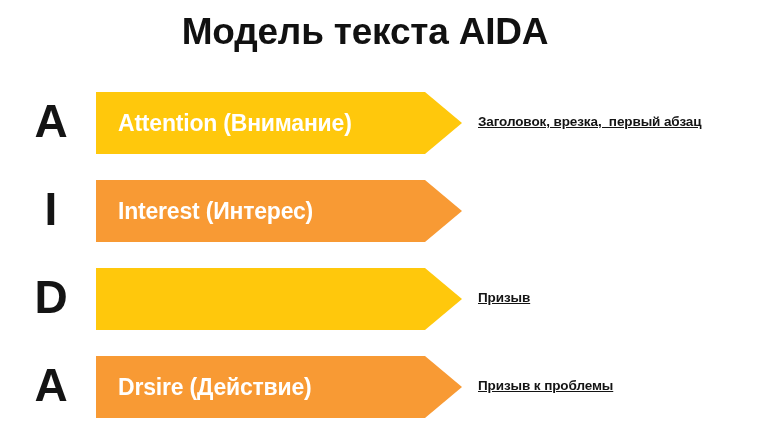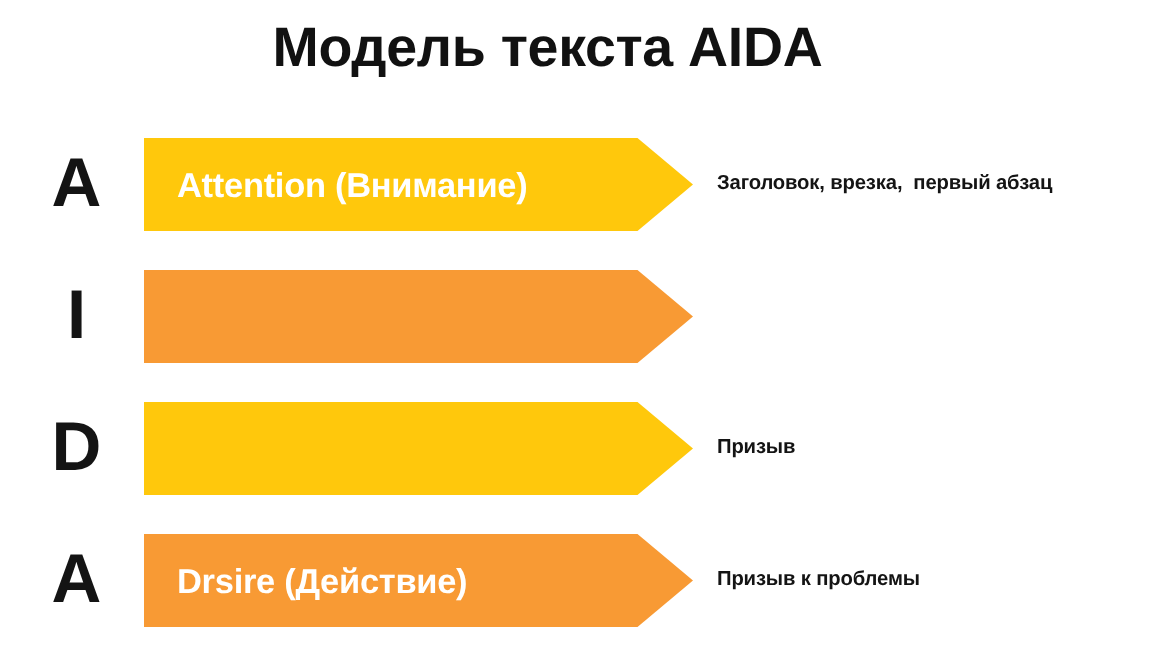--- a/index.html
+++ b/index.html
@@ -103,20 +103,21 @@
     left: 478px;
     top: 0;
     height: 62px;
     display: flex;
     align-items: center;
     font-size: 13.5px;
     font-weight: bold;
     color: #141414;
     white-space: pre;
     letter-spacing: -0.1px;
+    text-decoration: underline;
   }
 </style>
 </head>
 <body style="background: rgb(255, 255, 255);">
 
 <div id="diagram-root">
 
   <div class="title">Модель текста AIDA</div>
 
   <div class="rows">
@@ -131,20 +132,21 @@
       </div>
       <div class="desc">Заголовок, врезка,  первый абзац</div>
     </div>
 
     <div class="row">
       <div class="letter">I</div>
       <div class="arrow-wrap">
         <svg class="arrow-shape" viewBox="0 0 366 62" preserveAspectRatio="none">
           <polygon points="0,0 329,0 366,31 329,62 0,62" fill="#F89A34"></polygon>
         </svg>
+        <div class="arrow-label">Interest (Интерес)</div>
       </div>
     </div>
 
     <div class="row">
       <div class="letter">D</div>
       <div class="arrow-wrap">
         <svg class="arrow-shape" viewBox="0 0 366 62" preserveAspectRatio="none">
           <polygon points="0,0 329,0 366,31 329,62 0,62" fill="#FFC80C"></polygon>
         </svg>
       </div>

